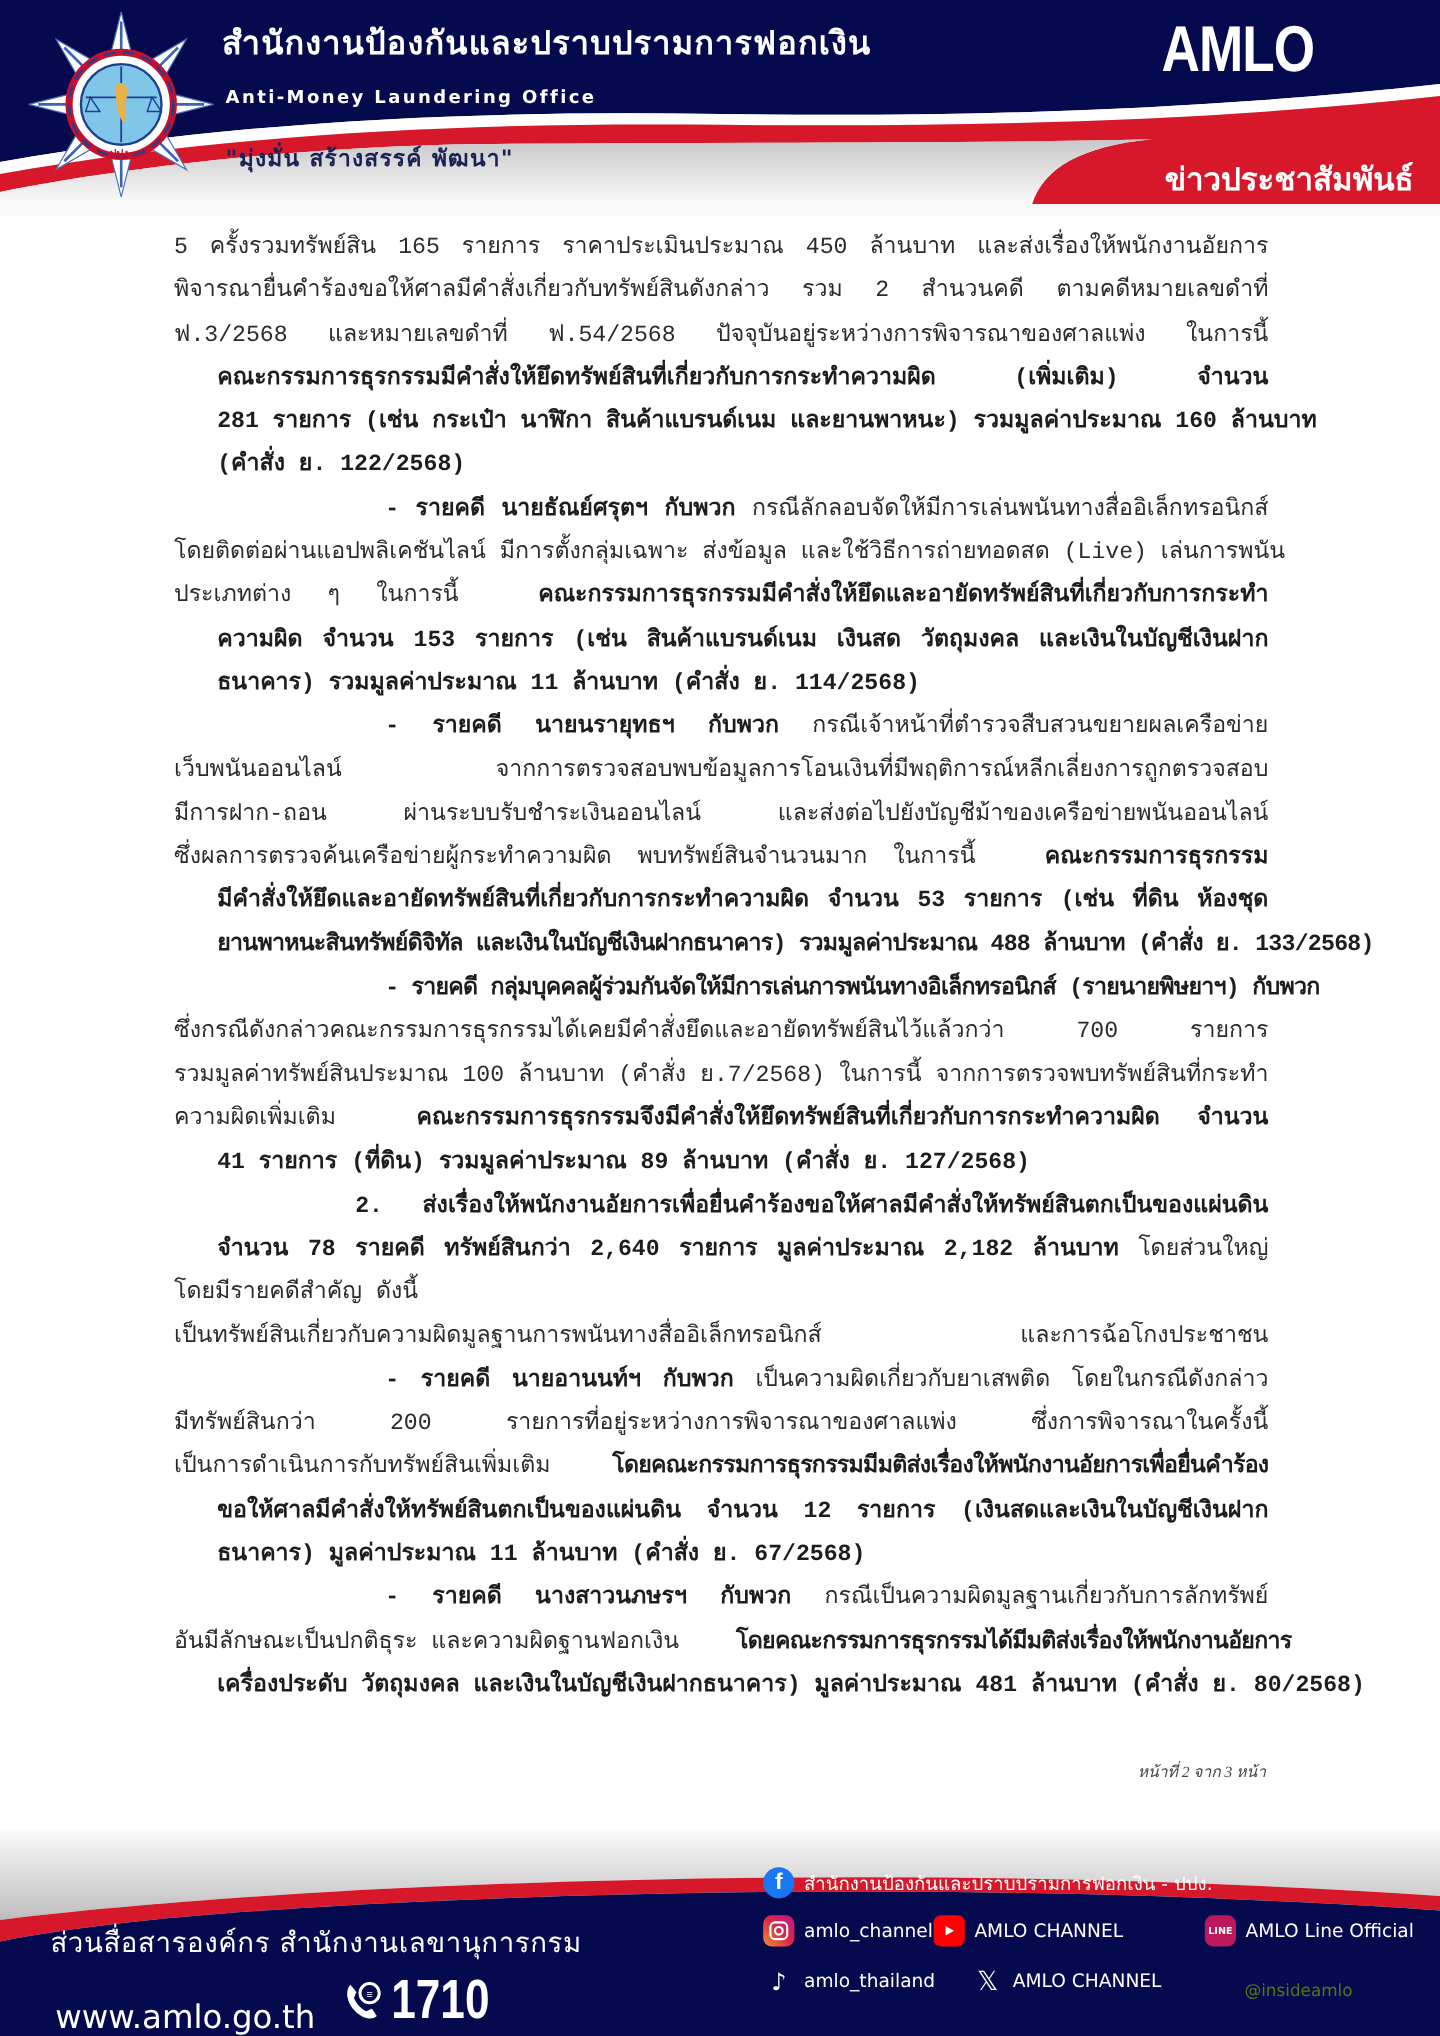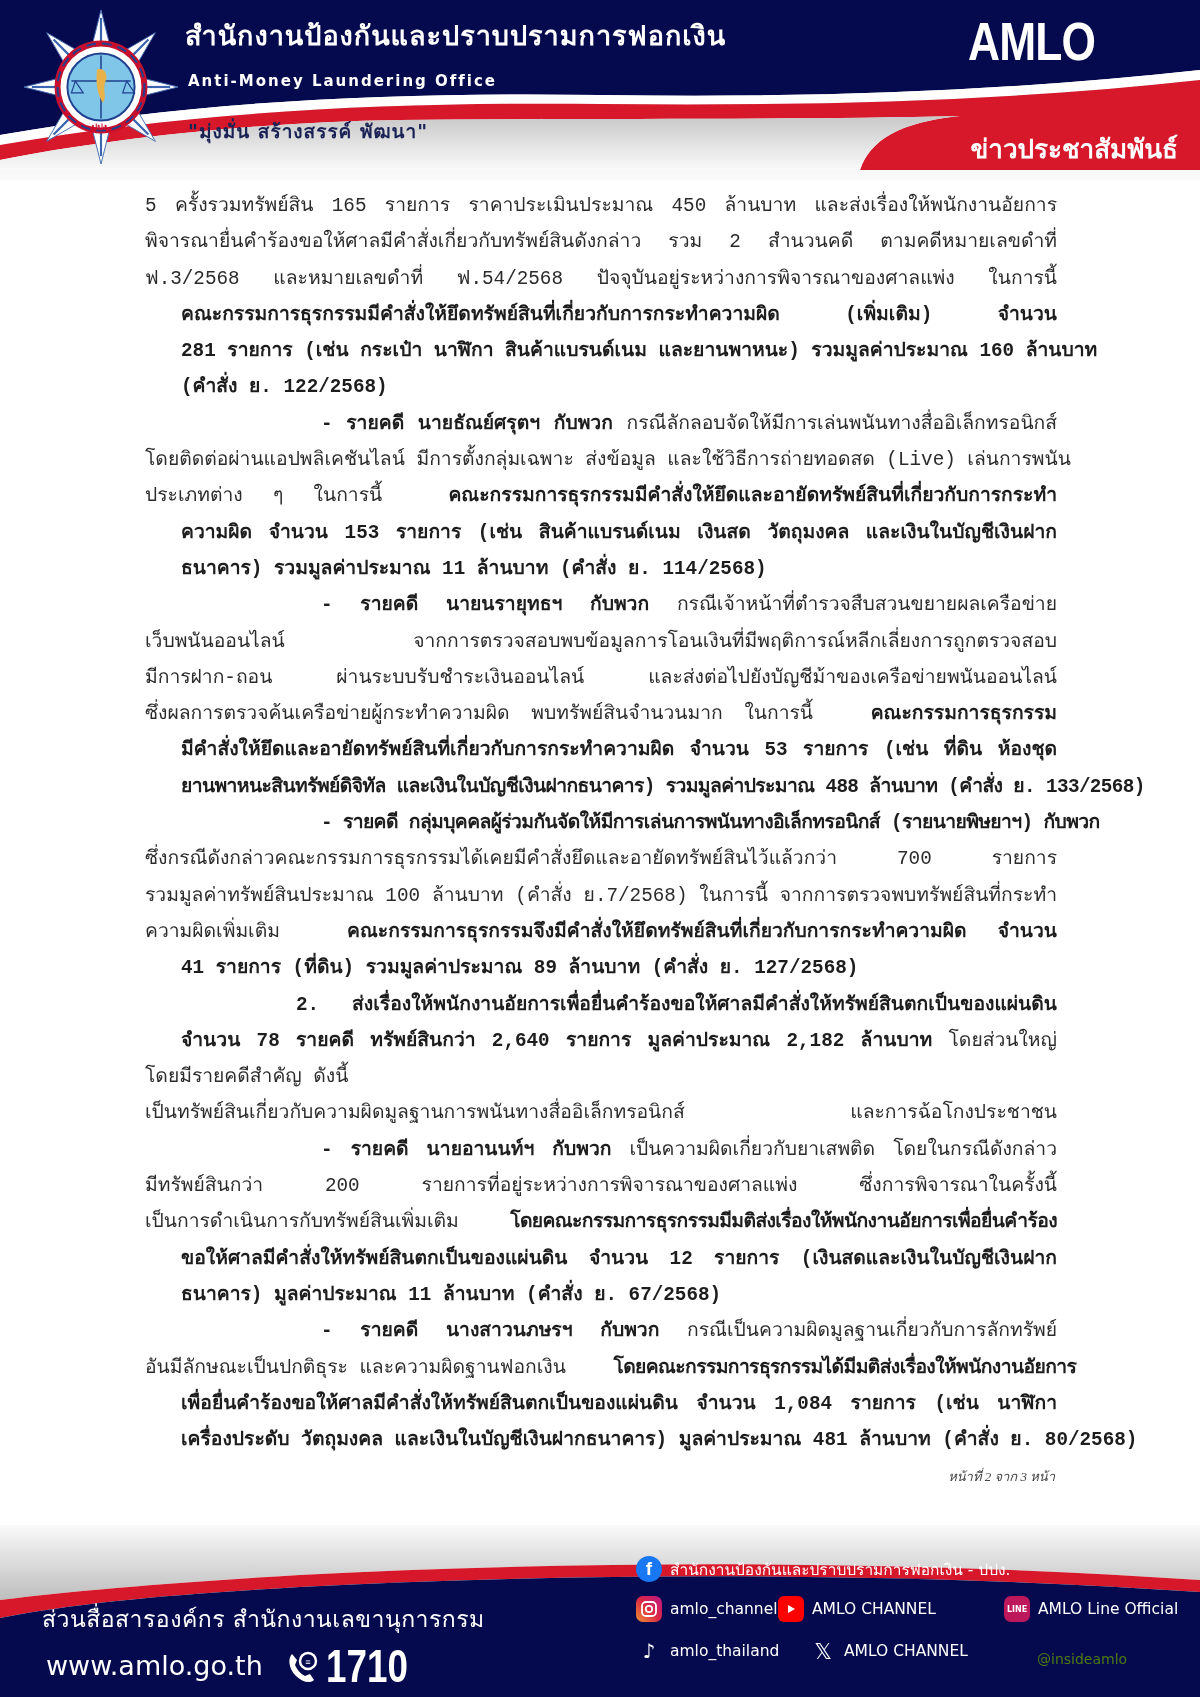--- a/index.html
+++ b/index.html
@@ -23,21 +23,21 @@
   .doc .indent { padding-left: 140px; }
   .doc .indent2 { padding-left: 115px; }
   .doc b { font-weight: bold; color: #1d1d1d; margin-left: 36px; }
   .doc .cond { letter-spacing: -0.6px; }
   .page-no { position: absolute; right: 145px; top: 1466px; font-family: "Liberation Serif", serif; font-style: italic; font-size: 13px; color: #444; }
 
   
   .footer { position: absolute; left: 0; top: 1500px; width: 1200px; height: 197px; overflow: hidden; }
   .footer-bg { position: absolute; inset: 0; }
   .dept { position: absolute; left: 42px; top: 101px; font-size: 23px; color: #ffffff; white-space: nowrap; font-family: "DejaVu Sans", sans-serif; letter-spacing: 0.5px; }
-  .website { position: absolute; left: 46px; top: 150px; font-size: 27px; color: #ffffff; white-space: nowrap; font-family: "DejaVu Sans", sans-serif; }
+  .website { position: absolute; left: 46px; top: 166px; font-size: 27px; color: #ffffff; white-space: nowrap; font-family: "DejaVu Sans", sans-serif; }
   .hotline-icon { position: absolute; left: 282px; top: 148px; width: 40px; height: 40px; }
   .hotline { position: absolute; left: 326px; top: 141px; font-size: 46px; font-weight: bold; color: #ffffff; font-family: "Liberation Sans", sans-serif; transform: scaleX(0.8); transform-origin: left top; line-height: 1.1; }
 
   .social { position: absolute; color: #ffffff; font-size: 15.5px; white-space: nowrap; display: flex; align-items: center; gap: 8px; font-family: "DejaVu Sans", sans-serif; }
   .social .ico { width: 26px; height: 26px; border-radius: 50%; display: inline-flex; align-items: center; justify-content: center; flex: none; }
   .fb-ico { background: #1877f2; color: #fff; font-weight: bold; font-size: 19px; font-family: "Liberation Sans", sans-serif; }
   .ig-ico { border-radius: 7px !important; background: linear-gradient(45deg, #f09433, #dc2743, #bc1888); }
   .yt-ico { border-radius: 6px !important; background: #ff0000; }
   .line-ico { border-radius: 7px !important; background: #be185d; color:#fff; font-size: 8px; font-weight: bold; }
   .tt-ico { background: transparent; color: #fff; font-size: 20px; }
@@ -126,21 +126,20 @@
     <div class="line"><b>จำนวน 78 รายคดี ทรัพย์สินกว่า 2,640 รายการ มูลค่าประมาณ 2,182 ล้านบาท</b><span> โดยส่วนใหญ่</span></div>
     <div class="line left"><span>โดยมีรายคดีสำคัญ ดังนี้</span></div>
     <div class="line"><span>เป็นทรัพย์สินเกี่ยวกับความผิดมูลฐานการพนันทางสื่ออิเล็กทรอนิกส์ และการฉ้อโกงประชาชน</span></div>
     <div class="line indent"><b>- รายคดี นายอานนท์ฯ กับพวก</b><span> เป็นความผิดเกี่ยวกับยาเสพติด โดยในกรณีดังกล่าว</span></div>
     <div class="line"><span>มีทรัพย์สินกว่า 200 รายการที่อยู่ระหว่างการพิจารณาของศาลแพ่ง ซึ่งการพิจารณาในครั้งนี้</span></div>
     <div class="line"><span>เป็นการดำเนินการกับทรัพย์สินเพิ่มเติม </span><b class="cond">โดยคณะกรรมการธุรกรรมมีมติส่งเรื่องให้พนักงานอัยการเพื่อยื่นคำร้อง</b></div>
     <div class="line"><b>ขอให้ศาลมีคำสั่งให้ทรัพย์สินตกเป็นของแผ่นดิน จำนวน 12 รายการ (เงินสดและเงินในบัญชีเงินฝาก</b></div>
     <div class="line left"><b>ธนาคาร) มูลค่าประมาณ 11 ล้านบาท (คำสั่ง ย. 67/2568)</b></div>
     <div class="line indent"><b>- รายคดี นางสาวนภษรฯ กับพวก</b><span> กรณีเป็นความผิดมูลฐานเกี่ยวกับการลักทรัพย์</span></div>
     <div class="line"><span>อันมีลักษณะเป็นปกติธุระ และความผิดฐานฟอกเงิน </span><b class="cond">โดยคณะกรรมการธุรกรรมได้มีมติส่งเรื่องให้พนักงานอัยการ</b></div>
-    <div class="line"><b>เพื่อยื่นคำร้องขอให้ศาลมีคำสั่งให้ทรัพย์สินตกเป็นของแผ่นดิน จำนวน 1,084 รายการ (เช่น นาฬิกา</b></div>
     <div class="line"><b>เครื่องประดับ วัตถุมงคล และเงินในบัญชีเงินฝากธนาคาร) มูลค่าประมาณ 481 ล้านบาท (คำสั่ง ย. 80/2568)</b></div>
   </div>
 <div class="page-no">หน้าที่ 2 จาก 3 หน้า</div>
 
 <div class="footer">
   <svg class="footer-bg" width="1200" height="197" viewBox="0 0 1200 197" preserveAspectRatio="none">
     <defs>
       <linearGradient id="silverF" x1="0" y1="0" x2="0" y2="1">
         <stop offset="0" stop-color="#fafafa"></stop>
         <stop offset="1" stop-color="#bdbdbd"></stop>

